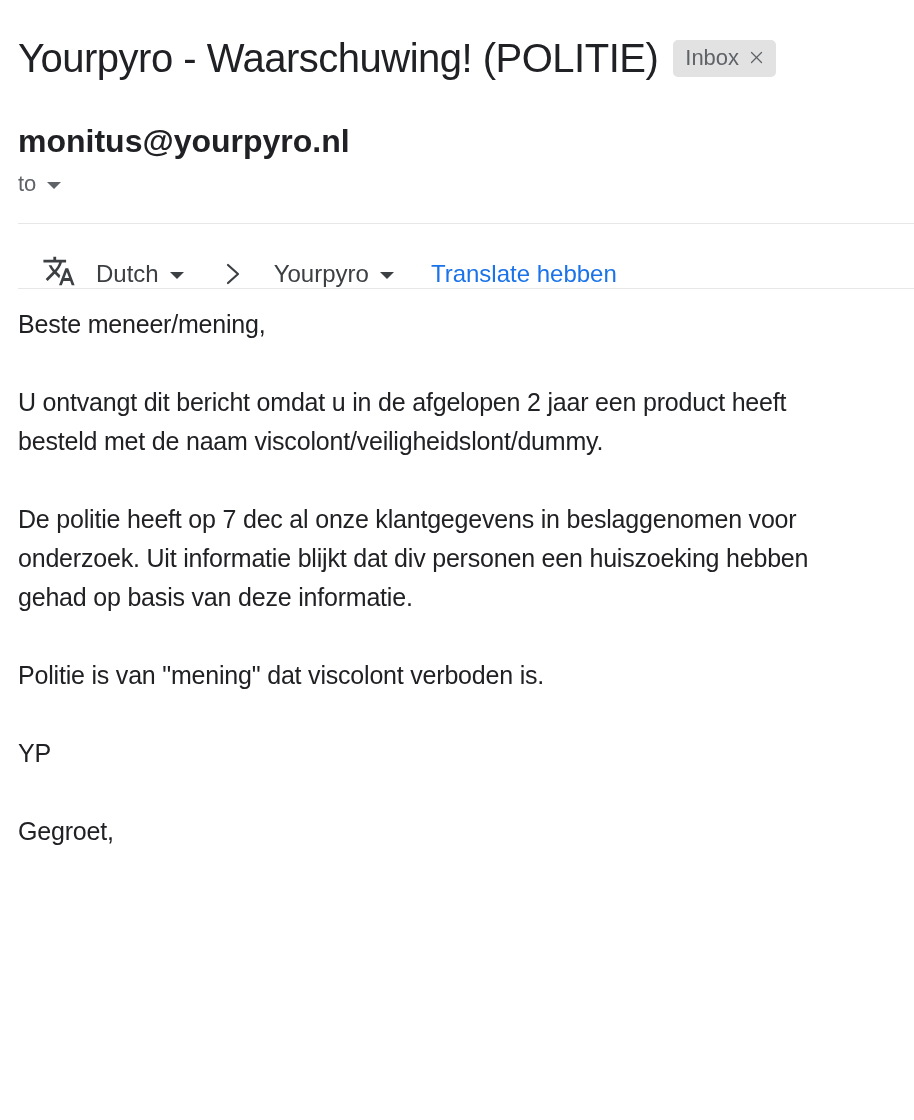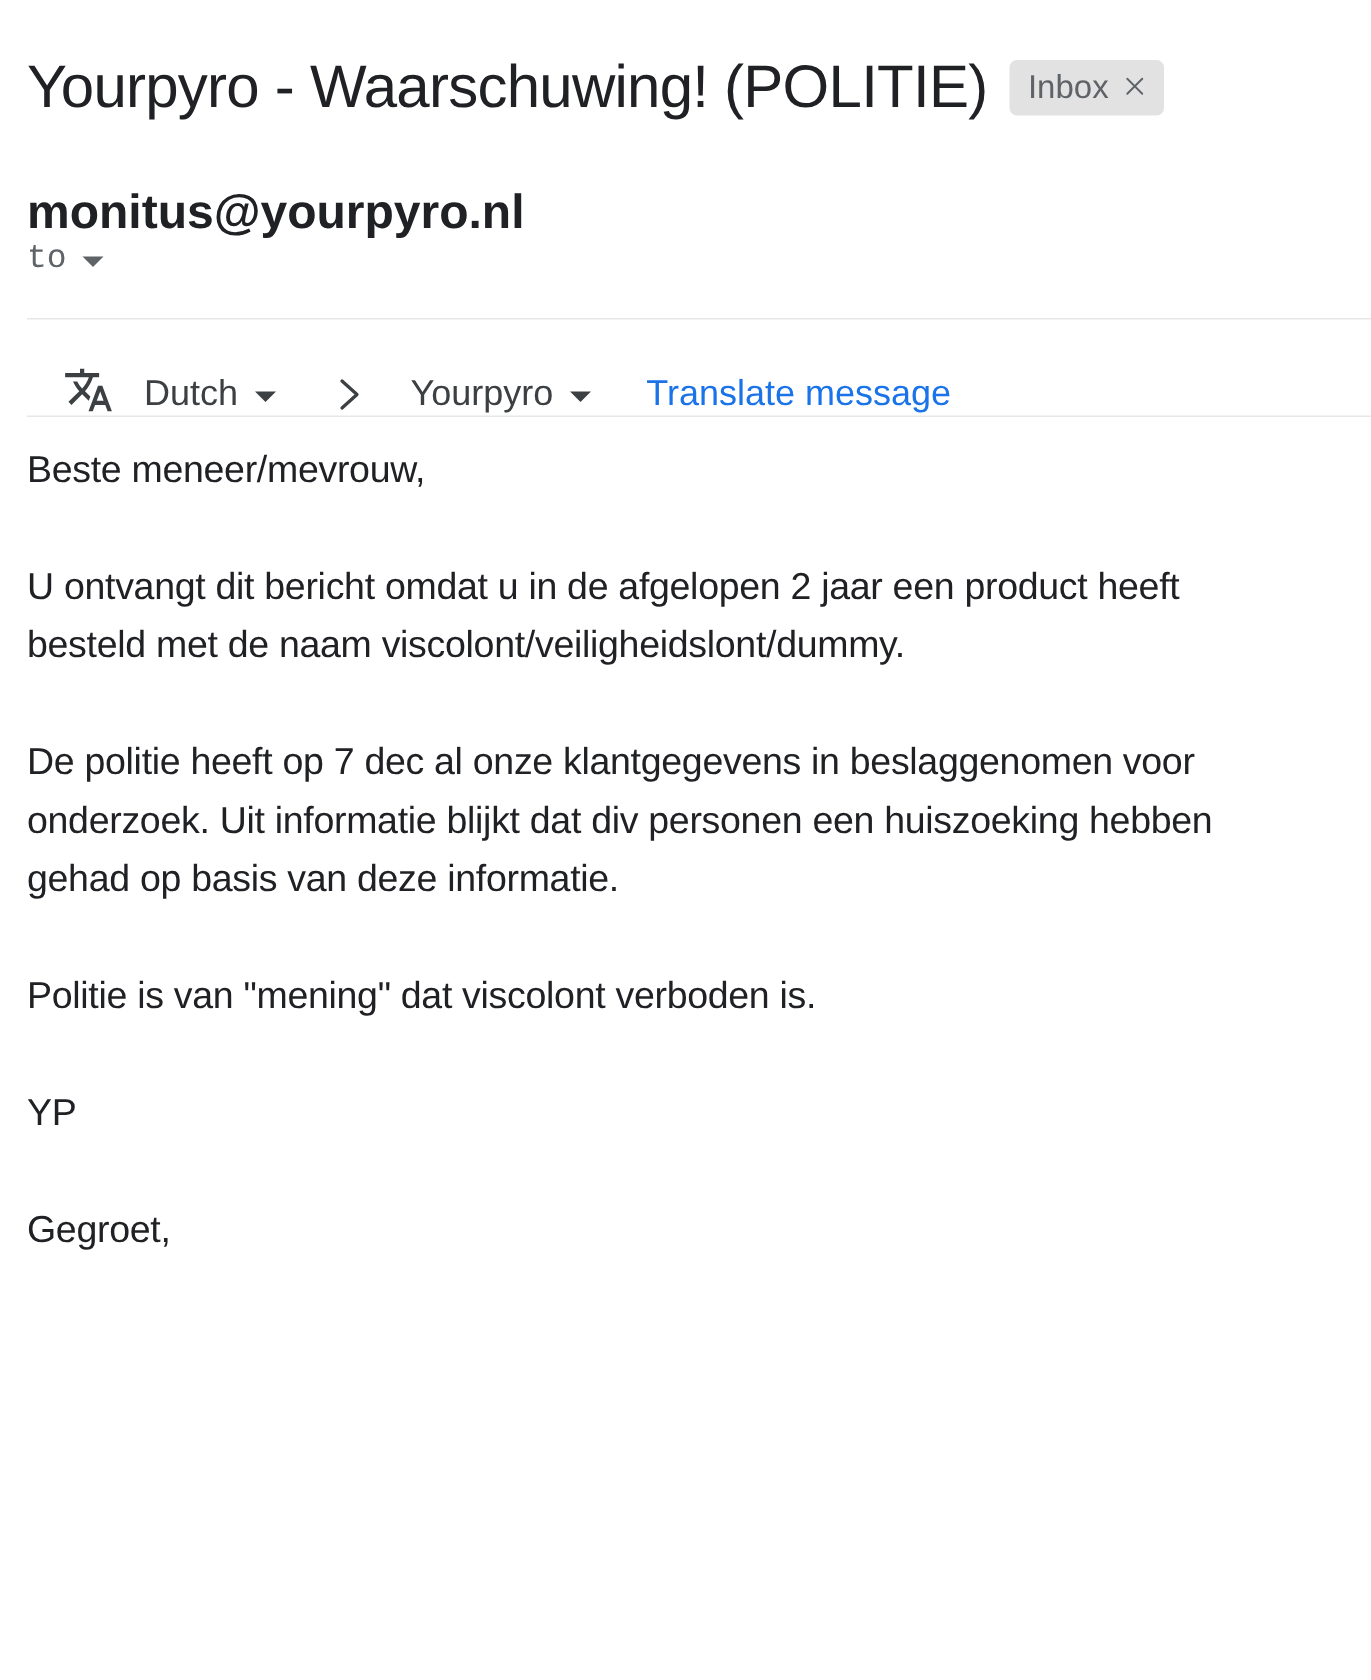--- a/index.html
+++ b/index.html
@@ -65,30 +65,29 @@
   .sender {
     margin-top: 40px;
     font-size: 32px;
     font-weight: 700;
     line-height: 34px;
     color: var(--title_text);
     width: max-content;
     cursor: default;
   }
   .to-row {
-    margin-top: 1px;
+    margin-top: 12px;
     display: flex;
     align-items: center;
     gap: 11px;
     color: var(--muted_text);
     font-size: 22px;
     line-height: 28px;
     width: max-content;
     cursor: pointer;
-    font-family: Liberation Mono, monospace;
   }
   .caret {
     display: inline-block;
     width: 0;
     height: 0;
     border-left: 7px solid transparent;
     border-right: 7px solid transparent;
     border-top: 7px solid var(--muted_text);
     margin-top: 3px;
   }
@@ -193,25 +192,25 @@
 
     <svg class="chevron-right-svg" viewBox="0 0 22 28">
       <path d="M6 5 L16 14 L6 23"></path>
     </svg>
 
     <div class="lang-dropdown">
       <span>Yourpyro</span>
       <span class="caret"></span>
     </div>
 
-    <a class="translate-link">Translate message</a>
+    <a class="translate-link">Translate hebben</a>
   </div>
 
   <div class="email-body" id="email-body">
-      <p>Beste meneer/mevrouw,</p>
+      <p>Beste meneer/mening,</p>
       <p>U ontvangt dit bericht omdat u in de afgelopen 2 jaar een product heeft
 besteld met de naam viscolont/veiligheidslont/dummy.</p>
       <p>De politie heeft op 7 dec al onze klantgegevens in beslaggenomen voor
 onderzoek. Uit informatie blijkt dat div personen een huiszoeking hebben
 gehad op basis van deze informatie.</p>
       <p>Politie is van "mening" dat viscolont verboden is.</p>
       <p>YP</p>
       <p>Gegroet,</p>
     </div>
 

